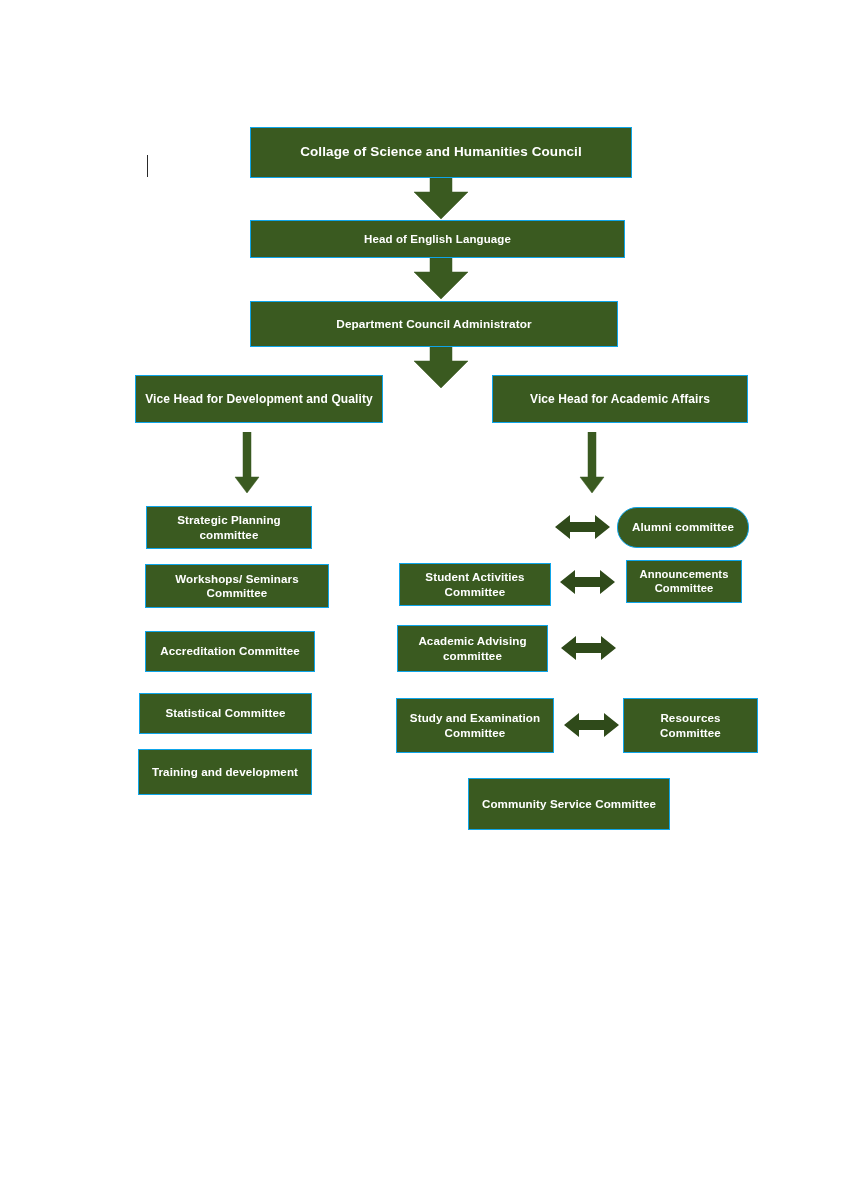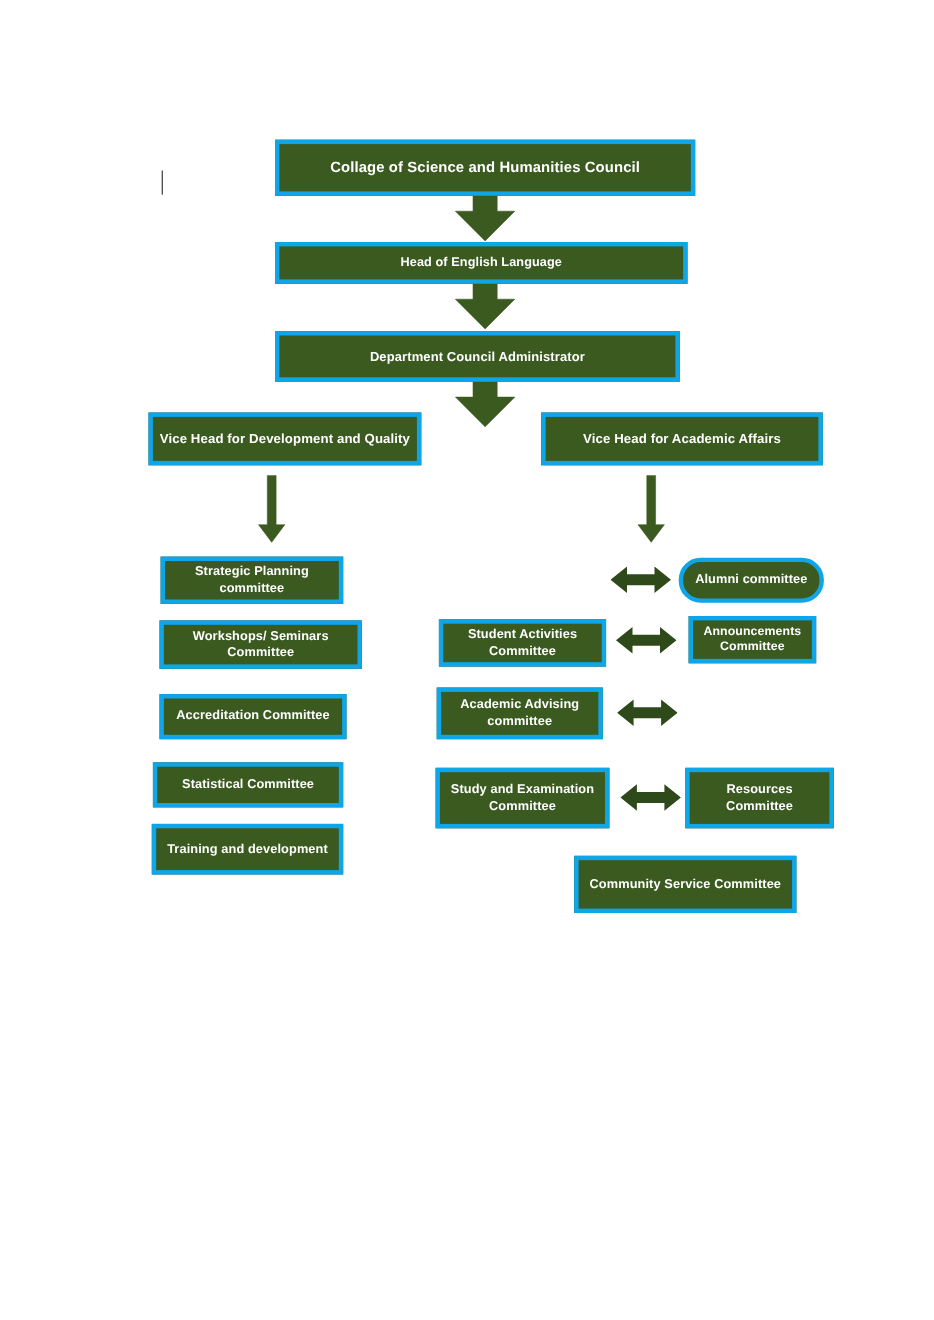--- a/index.html
+++ b/index.html
@@ -16,21 +16,21 @@
     position: relative;
     width: 849px;
     height: 1200px;
     background: #ffffff;
     overflow: hidden;
   }
   .box {
     position: absolute;
     box-sizing: border-box;
     background: #3a5a20;
-    border: 4px solid #0ea5e9;
+    border: 1px solid #0ea5e9;
     color: #ffffff;
     display: flex;
     align-items: center;
     justify-content: center;
     text-align: center;
     font-weight: 600;
     line-height: 1.22;
     letter-spacing: 0.1px;
     padding: 2px 6px;
   }
@@ -169,17 +169,17 @@
   </div>
   <div class="arrow" style="left:564px; top:711px; width:55px; height:28px;">
     <svg width="55" height="28" viewBox="0 0 55 28">
       <polygon points="0,14 15,2 15,9 40,9 40,2 55,14 40,26 40,19 15,19 15,26" fill="#2f4a1a"></polygon>
     </svg>
   </div>
   <div class="box t-leaf" style="left:623px; top:698px; width:135px; height:55px;">
     <span>Resources Committee</span>
   </div>
 
-  <div class="box t-leaf" style="left:522px; top:778px; width:202px; height:52px;">
+  <div class="box t-leaf" style="left:468px; top:778px; width:202px; height:52px;">
     <span>Community Service Committee</span>
   </div>
 
 </div>
 
 </body></html>

